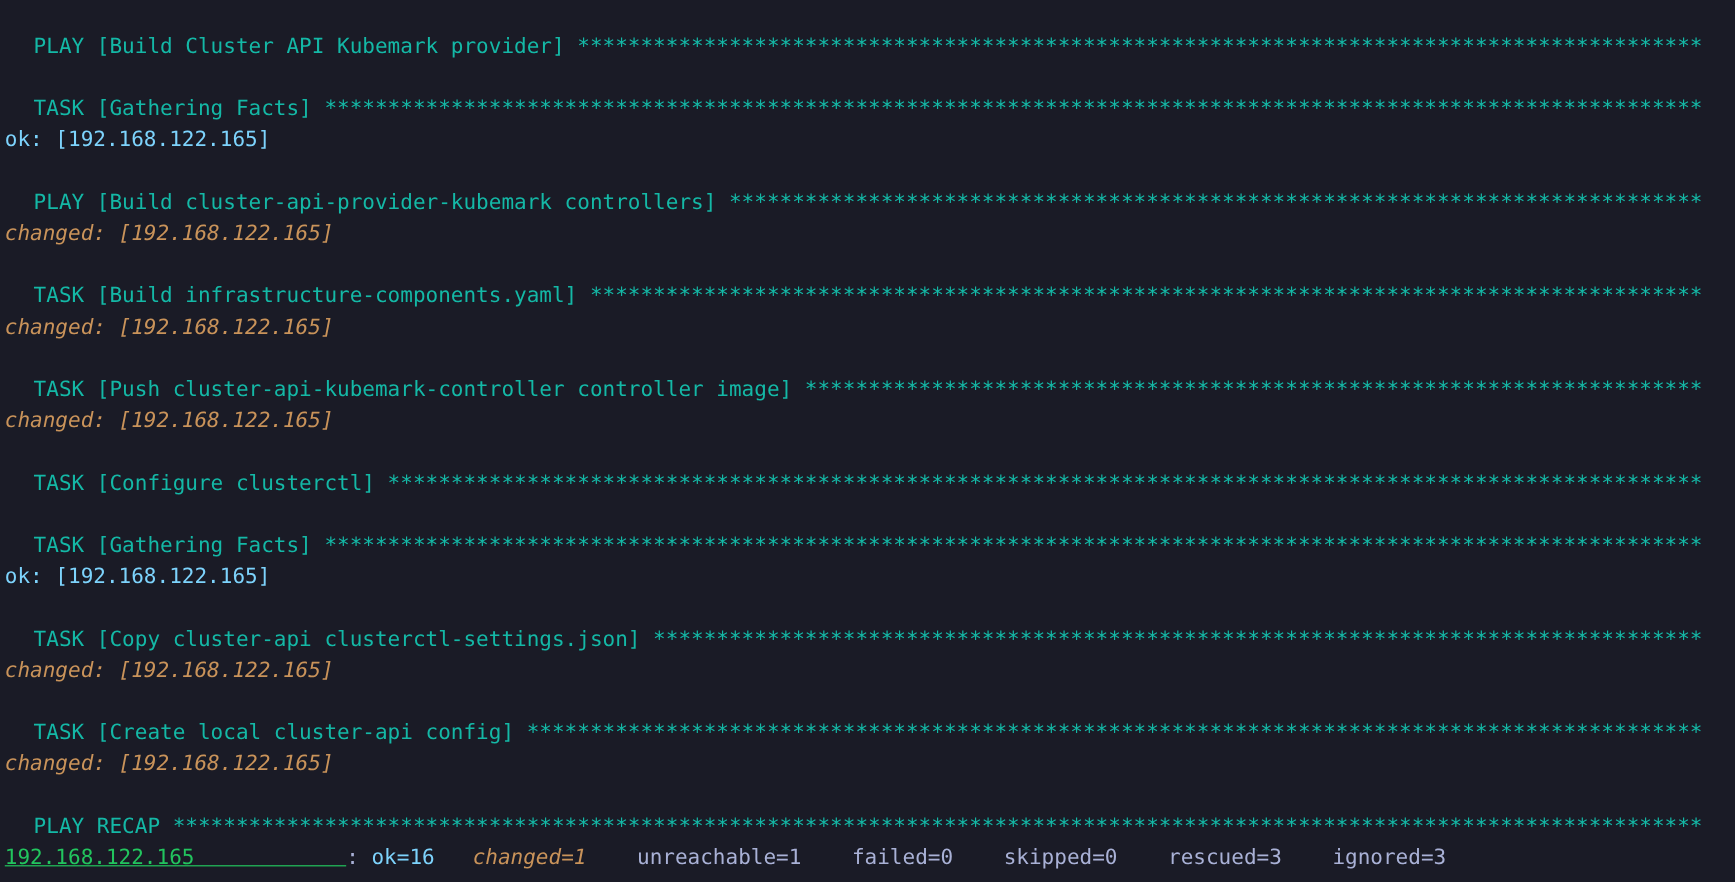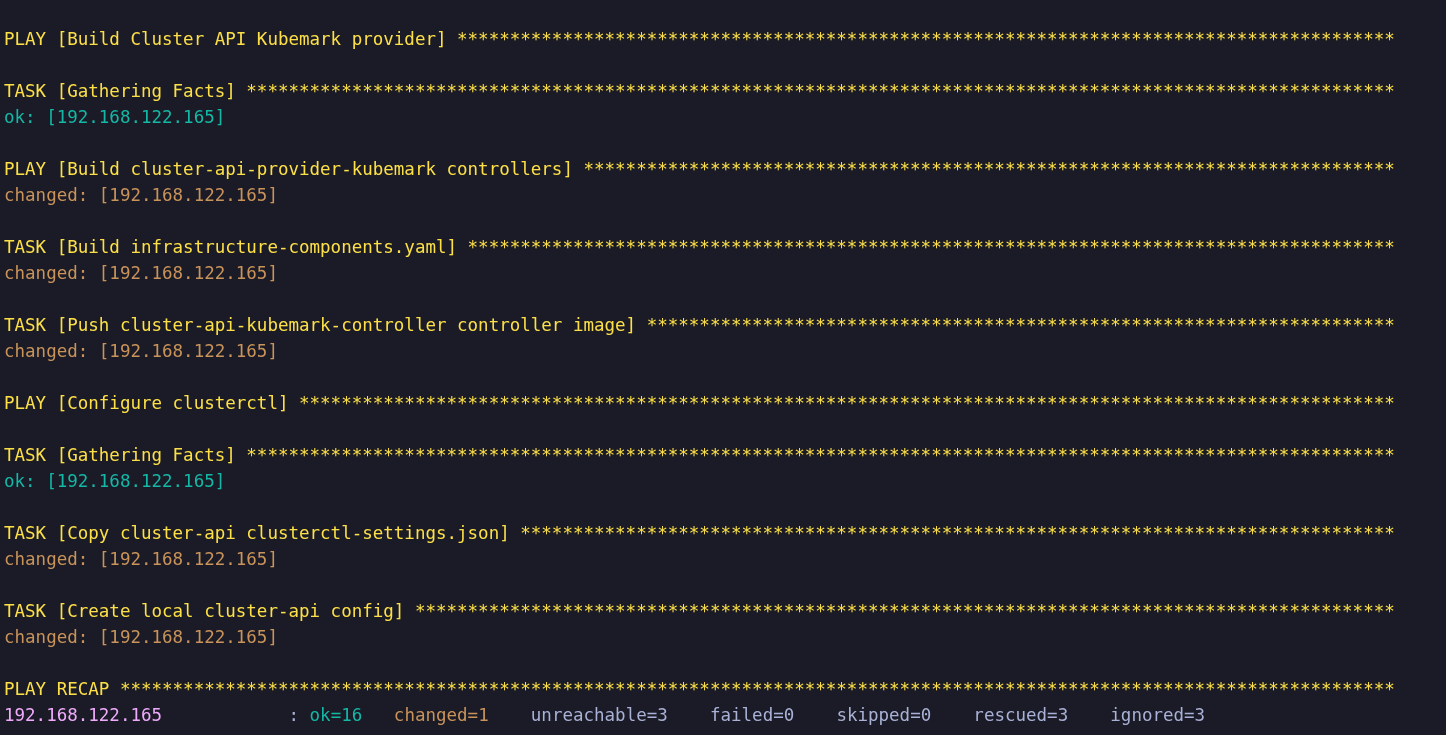--- a/index.html
+++ b/index.html
@@ -11,49 +11,49 @@
     font-size: 17.5px;
     line-height: 26px;
     width: 1446px;
     height: 735px;
     overflow: hidden;
   }
   .term {
     white-space: pre;
     padding: 8px 4px 4px 4px;
   }
-  .ok      { color: #14b8a6; }   
-  .changed { color: #c9935a; }   
+  .ok      { color: #7dd3fc; }   
+  .changed { color: #c9935a; font-style: italic; }   
   .muted   { color: #a9b1d6; }
-  .hdr     { color: #fde047; }
-  .recap-host { color: #f0abfc; }
+  .hdr     { color: #14b8a6; margin-left: 24px; }
+  .recap-host { color: #22c55e; text-decoration: underline; }
 </style>
 </head>
 <body>
 
 <pre class="term" id="term"><span class="hdr">PLAY [Build Cluster API Kubemark provider] *****************************************************************************************</span>
 
 <span class="hdr">TASK [Gathering Facts] *************************************************************************************************************</span>
 <span class="ok">ok: [192.168.122.165]</span>
 
 <span class="hdr">PLAY [Build cluster-api-provider-kubemark controllers] *****************************************************************************</span>
 <span class="changed">changed: [192.168.122.165]</span>
 
 <span class="hdr">TASK [Build infrastructure-components.yaml] ****************************************************************************************</span>
 <span class="changed">changed: [192.168.122.165]</span>
 
 <span class="hdr">TASK [Push cluster-api-kubemark-controller controller image] ***********************************************************************</span>
 <span class="changed">changed: [192.168.122.165]</span>
 
-<span class="hdr">PLAY [Configure clusterctl] ********************************************************************************************************</span>
+<span class="hdr">TASK [Configure clusterctl] ********************************************************************************************************</span>
 
 <span class="hdr">TASK [Gathering Facts] *************************************************************************************************************</span>
 <span class="ok">ok: [192.168.122.165]</span>
 
 <span class="hdr">TASK [Copy cluster-api clusterctl-settings.json] ***********************************************************************************</span>
 <span class="changed">changed: [192.168.122.165]</span>
 
 <span class="hdr">TASK [Create local cluster-api config] *********************************************************************************************</span>
 <span class="changed">changed: [192.168.122.165]</span>
 
 <span class="hdr">PLAY RECAP *************************************************************************************************************************</span>
-<span class="recap-host">192.168.122.165            </span><span class="muted">: </span><span class="ok">ok=16   </span><span class="changed">changed=1    </span><span class="muted">unreachable=3    </span><span class="muted">failed=0    </span><span class="muted">skipped=0    </span><span class="muted">rescued=3    </span><span class="muted">ignored=3</span>
+<span class="recap-host">192.168.122.165            </span><span class="muted">: </span><span class="ok">ok=16   </span><span class="changed">changed=1    </span><span class="muted">unreachable=1    </span><span class="muted">failed=0    </span><span class="muted">skipped=0    </span><span class="muted">rescued=3    </span><span class="muted">ignored=3</span>
 </pre>
 
 </body></html>

